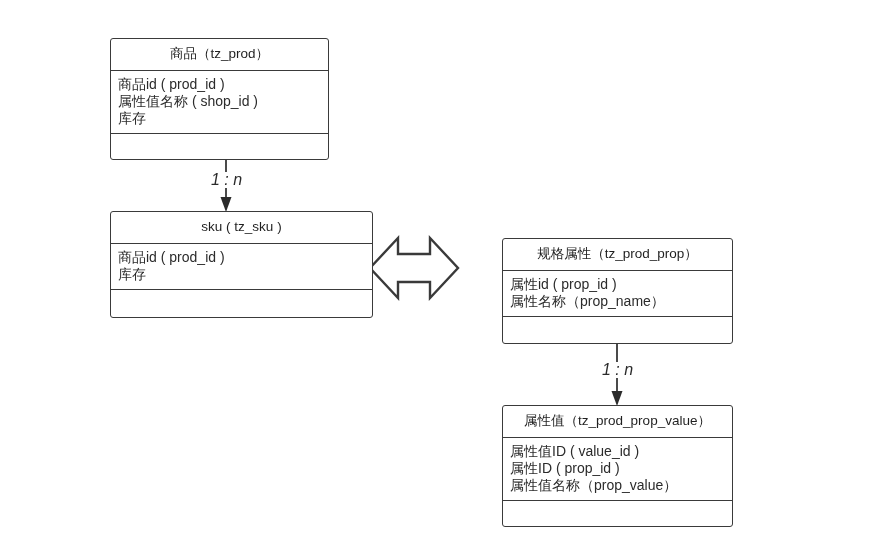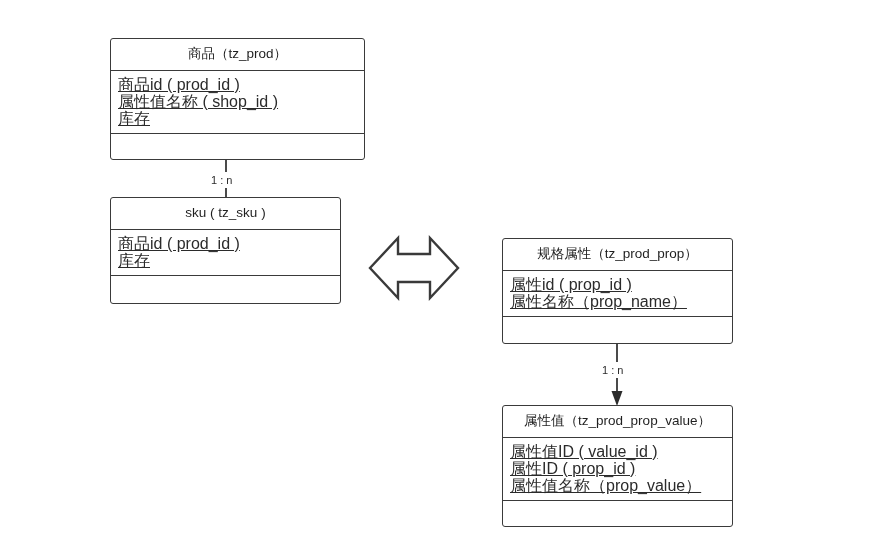--- a/index.html
+++ b/index.html
@@ -38,54 +38,54 @@
     padding: 7px 6px 7px 6px;
     border-bottom: 1.5px solid #3a3a3a;
     color: #1f1f1f;
     white-space: nowrap;
   }
   .entity-attrs {
     padding: 5px 0 6px 7px;
     border-bottom: 1.5px solid #3a3a3a;
   }
   .attr-row {
-    font-size: 16px;
+    font-size: 14px;
     line-height: 17px;
     white-space: nowrap;
     color: #2b2b2b;
-    text-decoration: underline;
   }
   .entity-methods {
     min-height: 24px;
   }
 
   
-  #box-prod        { left: 110px; top: 38px;  width: 255px; }
+  #box-prod        { left: 110px; top: 38px;  width: 219px; }
   #box-prod  .entity-methods  { height: 25px; }
-  #box-sku         { left: 110px; top: 197px; width: 231px; }
+  #box-sku         { left: 110px; top: 211px; width: 263px; }
   #box-sku   .entity-methods  { height: 27px; }
   #box-prop        { left: 502px; top: 238px; width: 231px; }
   #box-prop  .entity-methods  { height: 26px; }
   #box-propvalue   { left: 502px; top: 405px; width: 231px; }
   #box-propvalue .entity-methods { height: 25px; }
 
   
   .connector {
     position: absolute;
     z-index: 1;
   }
   .conn-label {
     position: absolute;
-    font-size: 11px;
+    font-size: 16px;
     line-height: 14px;
     color: #2b2b2b;
     background: #ffffff;
     padding: 1px 3px;
     white-space: nowrap;
     z-index: 2;
+    font-style: italic;
   }
   #conn-prod-sku        { left: 210px; top: 144px; width: 32px; height: 70px; }
   #label-prod-sku       { left: 208px; top: 172px; }
   #conn-prop-propvalue  { left: 601px; top: 328px; width: 32px; height: 80px; }
   #label-prop-propvalue { left: 599px; top: 362px; }
 
   
   #double-arrow {
     position: absolute;
     left: 366px;

